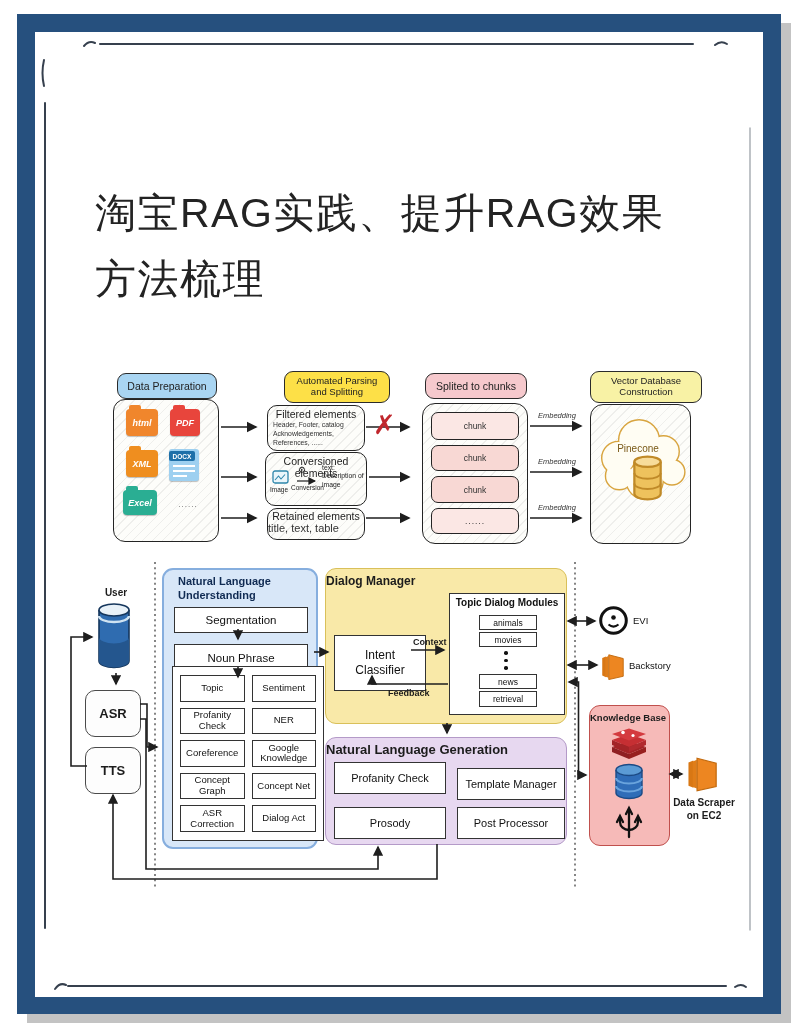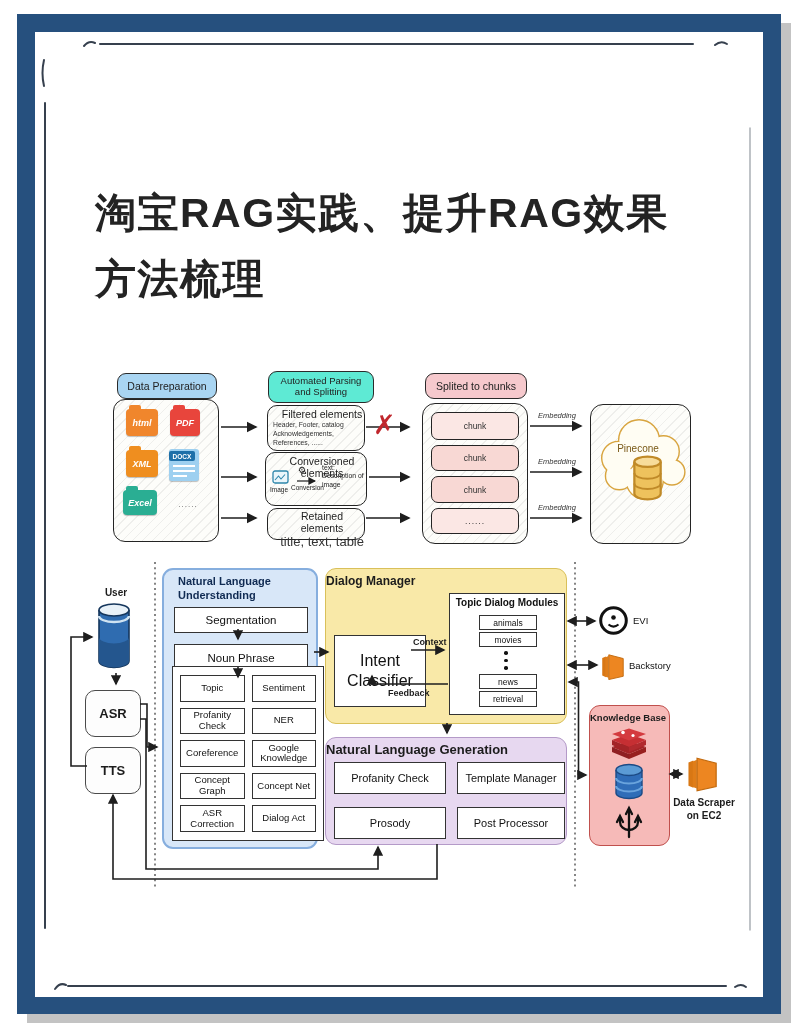--- a/index.html
+++ b/index.html
@@ -1,28 +1,28 @@
 <!DOCTYPE html>
 <html><head>
 <meta charset="utf-8">
 <style>
   html,body{margin:0;padding:0;background:#ffffff;}
   body{font-family:"Liberation Sans","DejaVu Sans",sans-serif;color:#1c1c1c;}
   #stage{position:relative;width:800px;height:1036px;background:#ffffff;overflow:hidden;}
   .abs{position:absolute;}
   #frame{left:17px;top:14px;width:764px;height:1000px;background:#26507e;box-shadow:10px 9px 0 #c3c3c3;}
   #paper{left:18px;top:18px;right:18px;bottom:17px;background:#ffffff;}
-  #title{left:95px;top:180px;width:620px;font-size:41px;font-weight:700;color:#232323;letter-spacing:1.5px;line-height:1.62;}
+  #title{left:95px;top:180px;width:620px;font-size:41px;font-weight:400;color:#232323;letter-spacing:1.5px;line-height:1.62;}
   
   .pill{border:1.6px solid #2b2b2b;border-radius:9px;display:flex;align-items:center;justify-content:center;text-align:center;font-size:10.5px;line-height:1.15;color:#222;}
   .sketch{border:1.8px solid #242424;border-radius:10px;background:#fdfdfa;}
   .hatch{background-image:repeating-linear-gradient(135deg,rgba(110,110,110,0.10) 0 1px,transparent 1px 7px);}
   .fico{border-radius:4px;display:flex;align-items:center;justify-content:center;color:#fff;font-style:italic;font-weight:bold;font-size:9px;box-shadow:0 1px 1px rgba(0,0,0,.25);}
   .fico::before{content:"";position:absolute;top:-4px;left:3px;width:12px;height:6px;border-radius:2px 2px 0 0;background:inherit;}
-  .etitle{font-size:10.5px;text-align:center;margin-top:2px;color:#1d1d1d;margin-left:12px;}
+  .etitle{font-size:10.5px;text-align:center;margin-top:2px;color:#1d1d1d;}
   .esmall{font-size:6.8px;line-height:1.3;color:#333;padding:1px 5px;}
   .chunk{border:1.5px solid #242424;border-radius:7px;display:flex;align-items:center;justify-content:center;font-size:8.5px;color:#333;text-align:right;}
   .emb{font-size:7.5px;font-style:italic;text-align:center;color:#333;}
   
   .panel{border-radius:11px;}
   .wbox{background:#fff;border:1.4px solid #333;display:flex;align-items:center;justify-content:center;text-align:center;color:#111;}
   .rbox{background:#fdfdfd;border:1.5px solid #4a4a4a;border-radius:10px;display:flex;align-items:center;justify-content:center;font-weight:bold;font-size:13px;}
   .ptitle{font-weight:bold;text-align:left;}
   #nlu-grid{display:grid;grid-template-columns:1fr 1fr;gap:6px 7px;padding:8px 7px;}
   #nlu-grid .cell{background:#fff;border:1.3px solid #333;min-height:22px;display:flex;align-items:center;justify-content:center;text-align:center;font-size:9.5px;line-height:1.15;padding:1px 2px;}
@@ -118,59 +118,60 @@
     <div class="abs" style="left:0;top:2px;width:26px;height:10px;background:#1d6fa8;border-radius:2px;color:#fff;font-size:6.5px;font-weight:bold;display:flex;align-items:center;justify-content:center">DOCX</div>
     <div class="abs" style="left:4px;top:16px;width:22px;height:2px;background:#fff"></div>
     <div class="abs" style="left:4px;top:21px;width:22px;height:2px;background:#fff"></div>
     <div class="abs" style="left:4px;top:26px;width:14px;height:2px;background:#fff"></div>
   </div>
   <div class="abs fico" style="left:123px;top:490px;width:34px;height:25px;background:#2aae93">
       <span>Excel</span>
     </div>
   <div class="abs" style="left:170px;top:500px;width:36px;text-align:center;font-size:8px;color:#555;letter-spacing:1px">......</div>
 
-  <div class="abs pill" style="left:268px;top:371px;width:96px;height:30px;background:#5eead4;font-size:9.5px;padding:0 4px">Automated Parsing and Splitting</div>
+  <div class="abs pill" style="left:284px;top:371px;width:96px;height:30px;background:#fde047;font-size:9.5px;padding:0 4px">Automated Parsing and Splitting</div>
 
   <div class="abs sketch hatch" style="left:267px;top:405px;width:96px;height:44px">
     <div class="etitle">Filtered elements</div>
     <div class="esmall">Header, Footer, catalog Acknowledgements, References, ......</div>
   </div>
 
   <div class="abs sketch hatch" style="left:265px;top:452px;width:100px;height:52px">
     <div class="etitle">Conversioned elements</div>
     <svg class="abs" style="left:6px;top:17px" width="17" height="14" viewBox="0 0 17 14">
       <rect x="1" y="1" width="15" height="12" rx="2" fill="#eaf6fb" stroke="#2e86ab" stroke-width="1.3"></rect>
       <path d="M3,10 L6.5,6 L9,9 L13,4.5" fill="none" stroke="#2e86ab" stroke-width="1.1"></path>
     </svg>
     <div class="abs" style="left:4px;top:33px;font-size:6.5px">Image</div>
     <div class="abs" style="left:25px;top:31px;font-size:6.5px">Conversion</div>
     <div class="abs" style="left:32px;top:12px;font-size:9px">⚙</div>
     <div class="abs" style="left:56px;top:11px;width:42px;font-size:6.8px;line-height:1.25">text: Description of image</div>
   </div>
 
   <div class="abs sketch hatch" style="left:267px;top:508px;width:96px;height:30px">
     <div class="etitle" style="margin-top:1px">Retained elements</div>
-    <div style="font-size:13px;text-align:right;color:#333">title, text, table</div>
+    <div style="font-size:11px;text-align:left;color:#333">title, text, table</div>
   </div>
 
   <div class="abs" style="left:373px;top:409px;font-size:27px;font-weight:bold;color:#c0272d;z-index:7">✗</div>
 
   <div class="abs pill" style="left:425px;top:373px;width:100px;height:24px;background:#f6c9cd">Splited to chunks</div>
 
   <div class="abs sketch hatch" style="left:422px;top:403px;width:104px;height:139px;border-radius:13px">
     <div class="abs chunk" style="left:8px;top:8px;width:86px;height:26px;background:#fbe7e4">chunk</div>
     <div class="abs chunk hatch" style="left:8px;top:41px;width:86px;height:24px;background:#f8d8d4">chunk</div>
     <div class="abs chunk hatch" style="left:8px;top:72px;width:86px;height:25px;background:#f8d8d4">chunk</div>
     <div class="abs chunk" style="left:8px;top:104px;width:86px;height:24px;background:#fbe7e4;letter-spacing:1px">......</div>
   </div>
 
   <div class="abs emb" style="left:534px;top:411px;width:46px">Embedding</div>
   <div class="abs emb" style="left:534px;top:457px;width:46px">Embedding</div>
   <div class="abs emb" style="left:534px;top:503px;width:46px">Embedding</div>
 
+  <div class="abs pill" style="left:590px;top:371px;width:98px;height:30px;background:#f8f2a5;font-size:9.5px;padding:0 6px">Vector Database Construction</div>
 
   <div class="abs sketch hatch" style="left:590px;top:404px;width:99px;height:138px;border-radius:13px">
     <svg class="abs" style="left:2px;top:4px" width="94" height="130" viewBox="0 0 100 138">
       <g stroke="#d8a43e" stroke-width="3" fill="#fffdf3">
         <circle cx="27" cy="52" r="17"></circle>
         <circle cx="49" cy="33" r="21"></circle>
         <circle cx="75" cy="45" r="16"></circle>
         <circle cx="84" cy="67" r="13"></circle>
         <circle cx="28" cy="71" r="14"></circle>
         <circle cx="55" cy="76" r="19"></circle>
@@ -217,41 +218,41 @@
       <div class="cell">Google Knowledge</div>
       <div class="cell">Concept Graph</div>
       <div class="cell">Concept Net</div>
       <div class="cell">ASR Correction</div>
       <div class="cell">Dialog Act</div>
     </div>
   </div>
 
   <div class="abs panel" style="left:325px;top:568px;width:240px;height:154px;background:#f9e9a8;border:1.5px solid #d9c05a">
     <div class="ptitle" style="margin-top:5px;font-size:12px">Dialog Manager</div>
-    <div class="abs wbox" style="left:8px;top:66px;width:78px;height:38px;font-size:16px;line-height:1.25;padding:16px 6px">Intent Classifier</div>
+    <div class="abs wbox" style="left:8px;top:66px;width:78px;height:38px;font-size:12px;line-height:1.25;padding:8px 6px">Intent Classifier</div>
     <div class="abs" style="left:87px;top:68px;font-size:9px;font-weight:bold">Context</div>
     <div class="abs" style="left:62px;top:119px;font-size:9px;font-weight:bold">Feedback</div>
     <div class="abs wbox" style="left:123px;top:24px;width:114px;height:120px;display:block">
       <div style="font-size:10px;font-weight:600;text-align:center;margin-top:3px">Topic Dialog Modules</div>
       <div class="abs tdm-item" style="left:29px;top:21px;width:56px;height:13px">animals</div>
       <div class="abs tdm-item" style="left:29px;top:38px;width:56px;height:13px">movies</div>
       <div class="abs dotcol" style="left:54px;top:57px">
           <i></i>
           <i></i>
           <i></i>
         </div>
       <div class="abs tdm-item" style="left:29px;top:80px;width:56px;height:13px">news</div>
       <div class="abs tdm-item" style="left:29px;top:97px;width:56px;height:14px">retrieval</div>
     </div>
   </div>
 
   <div class="abs panel" style="left:325px;top:737px;width:240px;height:106px;background:#e7d8f0;border:1.5px solid #b49ac8">
     <div class="ptitle" style="margin-top:4px;font-size:13px">Natural Language Generation</div>
     <div class="abs wbox" style="left:8px;top:24px;width:110px;height:30px;font-size:11px">Profanity Check</div>
-    <div class="abs wbox" style="left:131px;top:24px;width:106px;height:30px;font-size:11px">Template Manager</div>
+    <div class="abs wbox" style="left:131px;top:30px;width:106px;height:30px;font-size:11px">Template Manager</div>
     <div class="abs wbox" style="left:8px;top:69px;width:110px;height:30px;font-size:11px">Prosody</div>
     <div class="abs wbox" style="left:131px;top:69px;width:106px;height:30px;font-size:11px">Post Processor</div>
   </div>
 
   <svg class="abs" style="left:598px;top:605px" width="31" height="31" viewBox="0 0 31 31">
     <circle cx="15.5" cy="15.5" r="12.8" fill="#fff" stroke="#111" stroke-width="3"></circle>
     <circle cx="15.5" cy="12.5" r="2.3" fill="#111"></circle>
     <path d="M10.5,19.5 q5,4.2 10,0" fill="none" stroke="#111" stroke-width="2"></path>
   </svg>
   <div class="abs lbl9" style="left:633px;top:615px">EVI</div>

